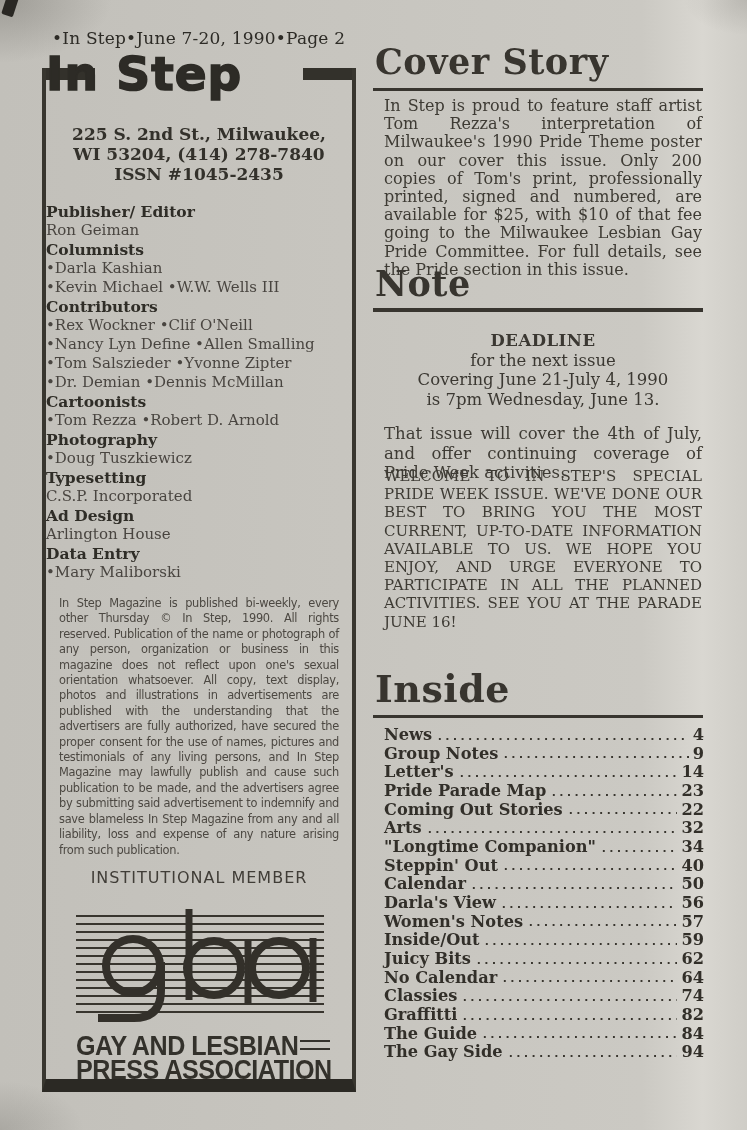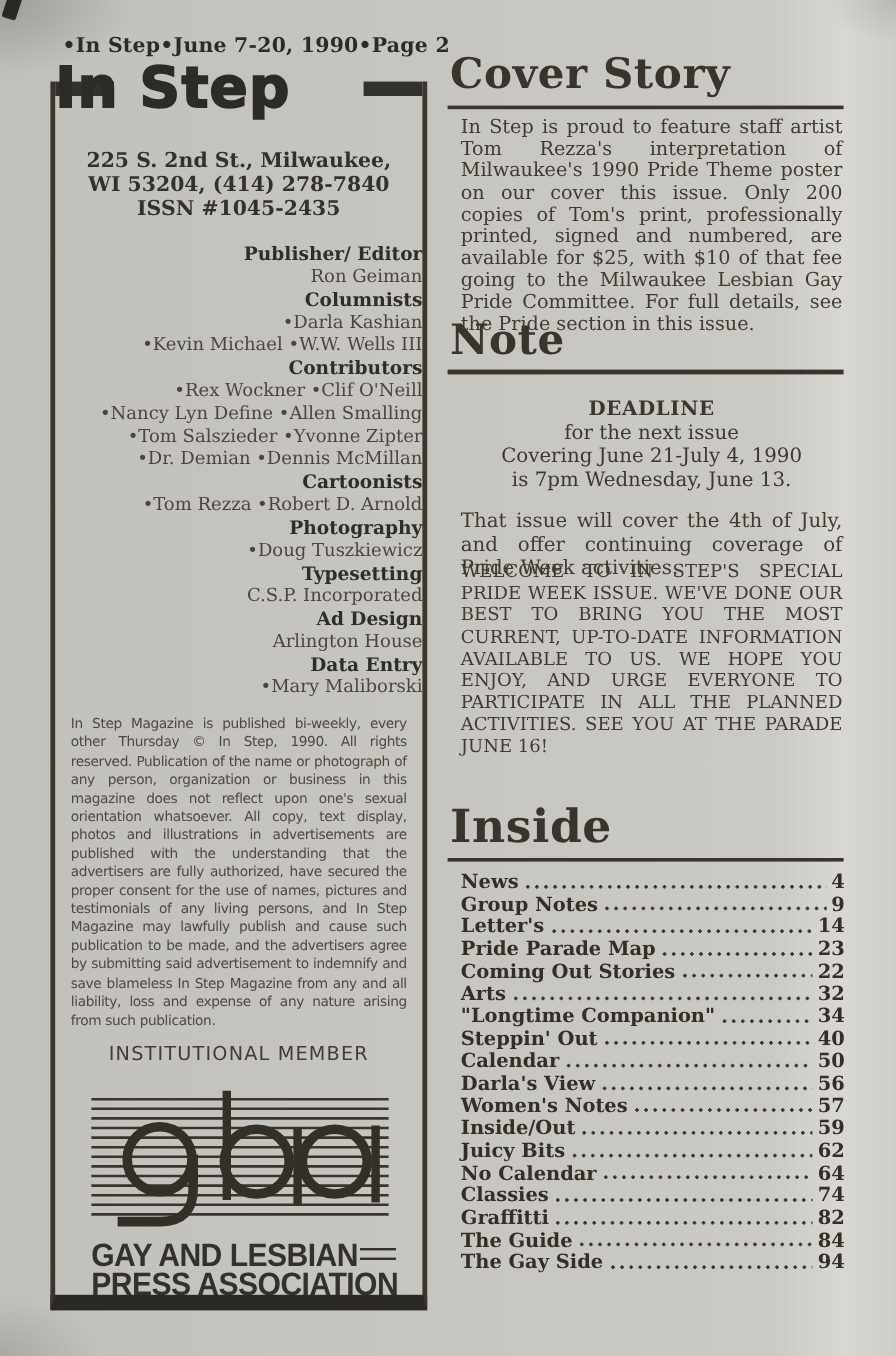--- a/index.html
+++ b/index.html
@@ -8,31 +8,31 @@
     background:
       radial-gradient(ellipse 160px 90px at 0% 0%, rgba(62,60,54,.28), rgba(62,60,54,0) 70%),
       radial-gradient(ellipse 120px 70px at 0% 100%, rgba(62,60,54,.18), rgba(62,60,54,0) 70%),
       radial-gradient(ellipse 90px 50px at 100% 0%, rgba(62,60,54,.15), rgba(62,60,54,0) 70%),
       linear-gradient(90deg, #c2c0ba 0%, #c8c6c0 55%, #cbc9c3 86%, #d9d7d1 94%, #cfcdc7 100%);
     font-family:"DejaVu Serif", serif; color:#35332d;
   }
   .speck { position:absolute; left:4px; top:-4px; width:12px; height:20px; background:#2a2824; transform:rotate(18deg); border-radius:2px; }
 
   
-  .issue-line { position:absolute; left:52px; top:28px; font-size:17px; font-weight:bold; color:#2d2b26; letter-spacing:.2px; white-space:nowrap; }
+  .issue-line { position:absolute; left:52px; top:28px; font-size:17px; font-weight:normal; color:#2d2b26; letter-spacing:.2px; white-space:nowrap; }
   .masthead-box { position:absolute; left:42px; top:68px; width:314px; height:1024px; box-sizing:border-box;
     border-left:4px solid #38362f; border-right:4px solid #38362f; border-bottom:13px solid #2b2924; }
   .bracket { position:absolute; top:0; width:49px; height:12px; background:#33312b; }
   .bracket.l { left:0; } .bracket.r { right:0; }
   .logo { position:absolute; top:-18px; left:0; width:100%; text-align:left;
     font-family:"DejaVu Sans", sans-serif; font-weight:bold; font-size:47px; line-height:1;
     color:#2d2b26; letter-spacing:1px; -webkit-text-stroke:1.6px #2d2b26; }
   .address { position:absolute; top:56px; left:0; width:100%; text-align:center;
     font-weight:bold; font-size:17px; line-height:20px; color:#33312b; }
-  .staff { position:absolute; top:134px; left:0; width:100%; text-align:right;
+  .staff { position:absolute; top:134px; left:0; width:100%; text-align:left;
     font-size:15px; line-height:19px; color:#494540; }
   .staff .hd { font-weight:bold; font-size:15.5px; color:#2f2d27; }
   .legal { position:absolute; left:13px; right:13px; top:528px; text-align:justify;
     font-family:"DejaVu Sans", sans-serif; font-size:11.4px; line-height:15.4px;
     letter-spacing:-.3px; color:#4c4842; }
   .inst { position:absolute; top:800px; left:0; width:100%; text-align:center;
     font-family:"DejaVu Sans", sans-serif; font-size:16px; letter-spacing:1px; color:#403d37; }
   .gpa { position:absolute; left:30px; top:836px; width:248px; }
   .gpa svg { display:block; }
   .gpa-name { font-family:"Liberation Sans", sans-serif; font-weight:bold; font-size:27px;

